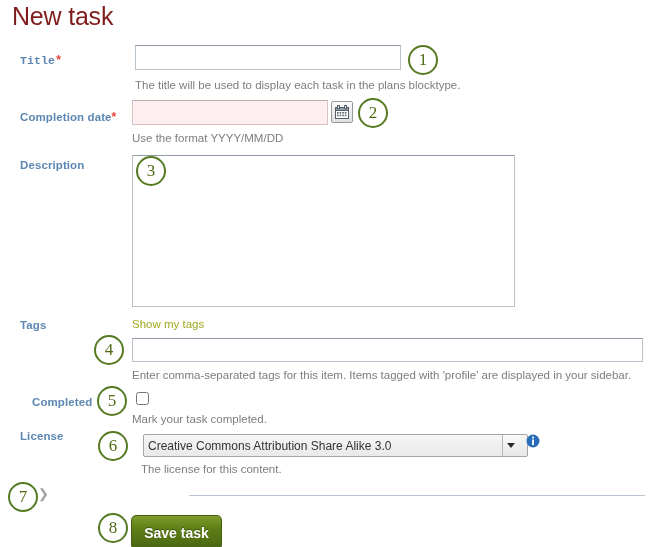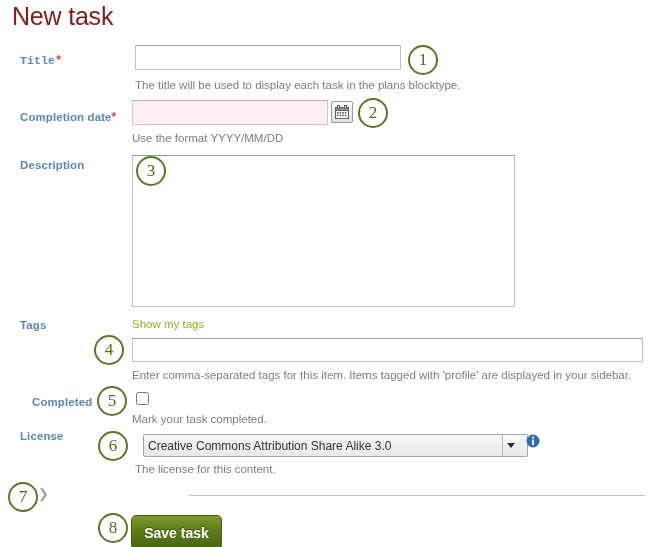--- a/index.html
+++ b/index.html
@@ -265,21 +265,21 @@
   <option>Creative Commons Attribution Share Alike 3.0</option>
 </select>
 <div class="select-arrow" style="left:502px; top:435px; height:21px;">
     <i></i>
   </div>
 <svg class="info-icon" style="left:526px; top:434px;" viewBox="0 0 14 14">
   <circle cx="7" cy="7" r="6.5" fill="#2a6ebb"></circle>
   <rect x="6.1" y="2.6" width="1.8" height="1.8" fill="#ffffff"></rect>
   <rect x="6.1" y="5.5" width="1.8" height="5.6" fill="#ffffff"></rect>
 </svg>
-<div class="help-text" style="left:135px; top:463px;">The license for this content.</div>
+<div class="help-text" style="left:141px; top:463px;">The license for this content.</div>
 <div class="marker" style="left:98px; top:431px;">6</div>
 
 <div class="collapsible" style="left:38px; top:487px;">
   <span class="chev">❯</span>
 </div>
 <div class="collapsible-rule" style="left:189px; top:495px; width:456px;"></div>
 <div class="marker" style="left:8px; top:482px;">7</div>
 
 <button class="btn" style="left:131px; top:515px; width:91px; height:35px;">Save task</button>
 <button class="btn" style="left:229px; top:515px; width:74px; height:28px;margin-top:36px;">Cancel</button>

